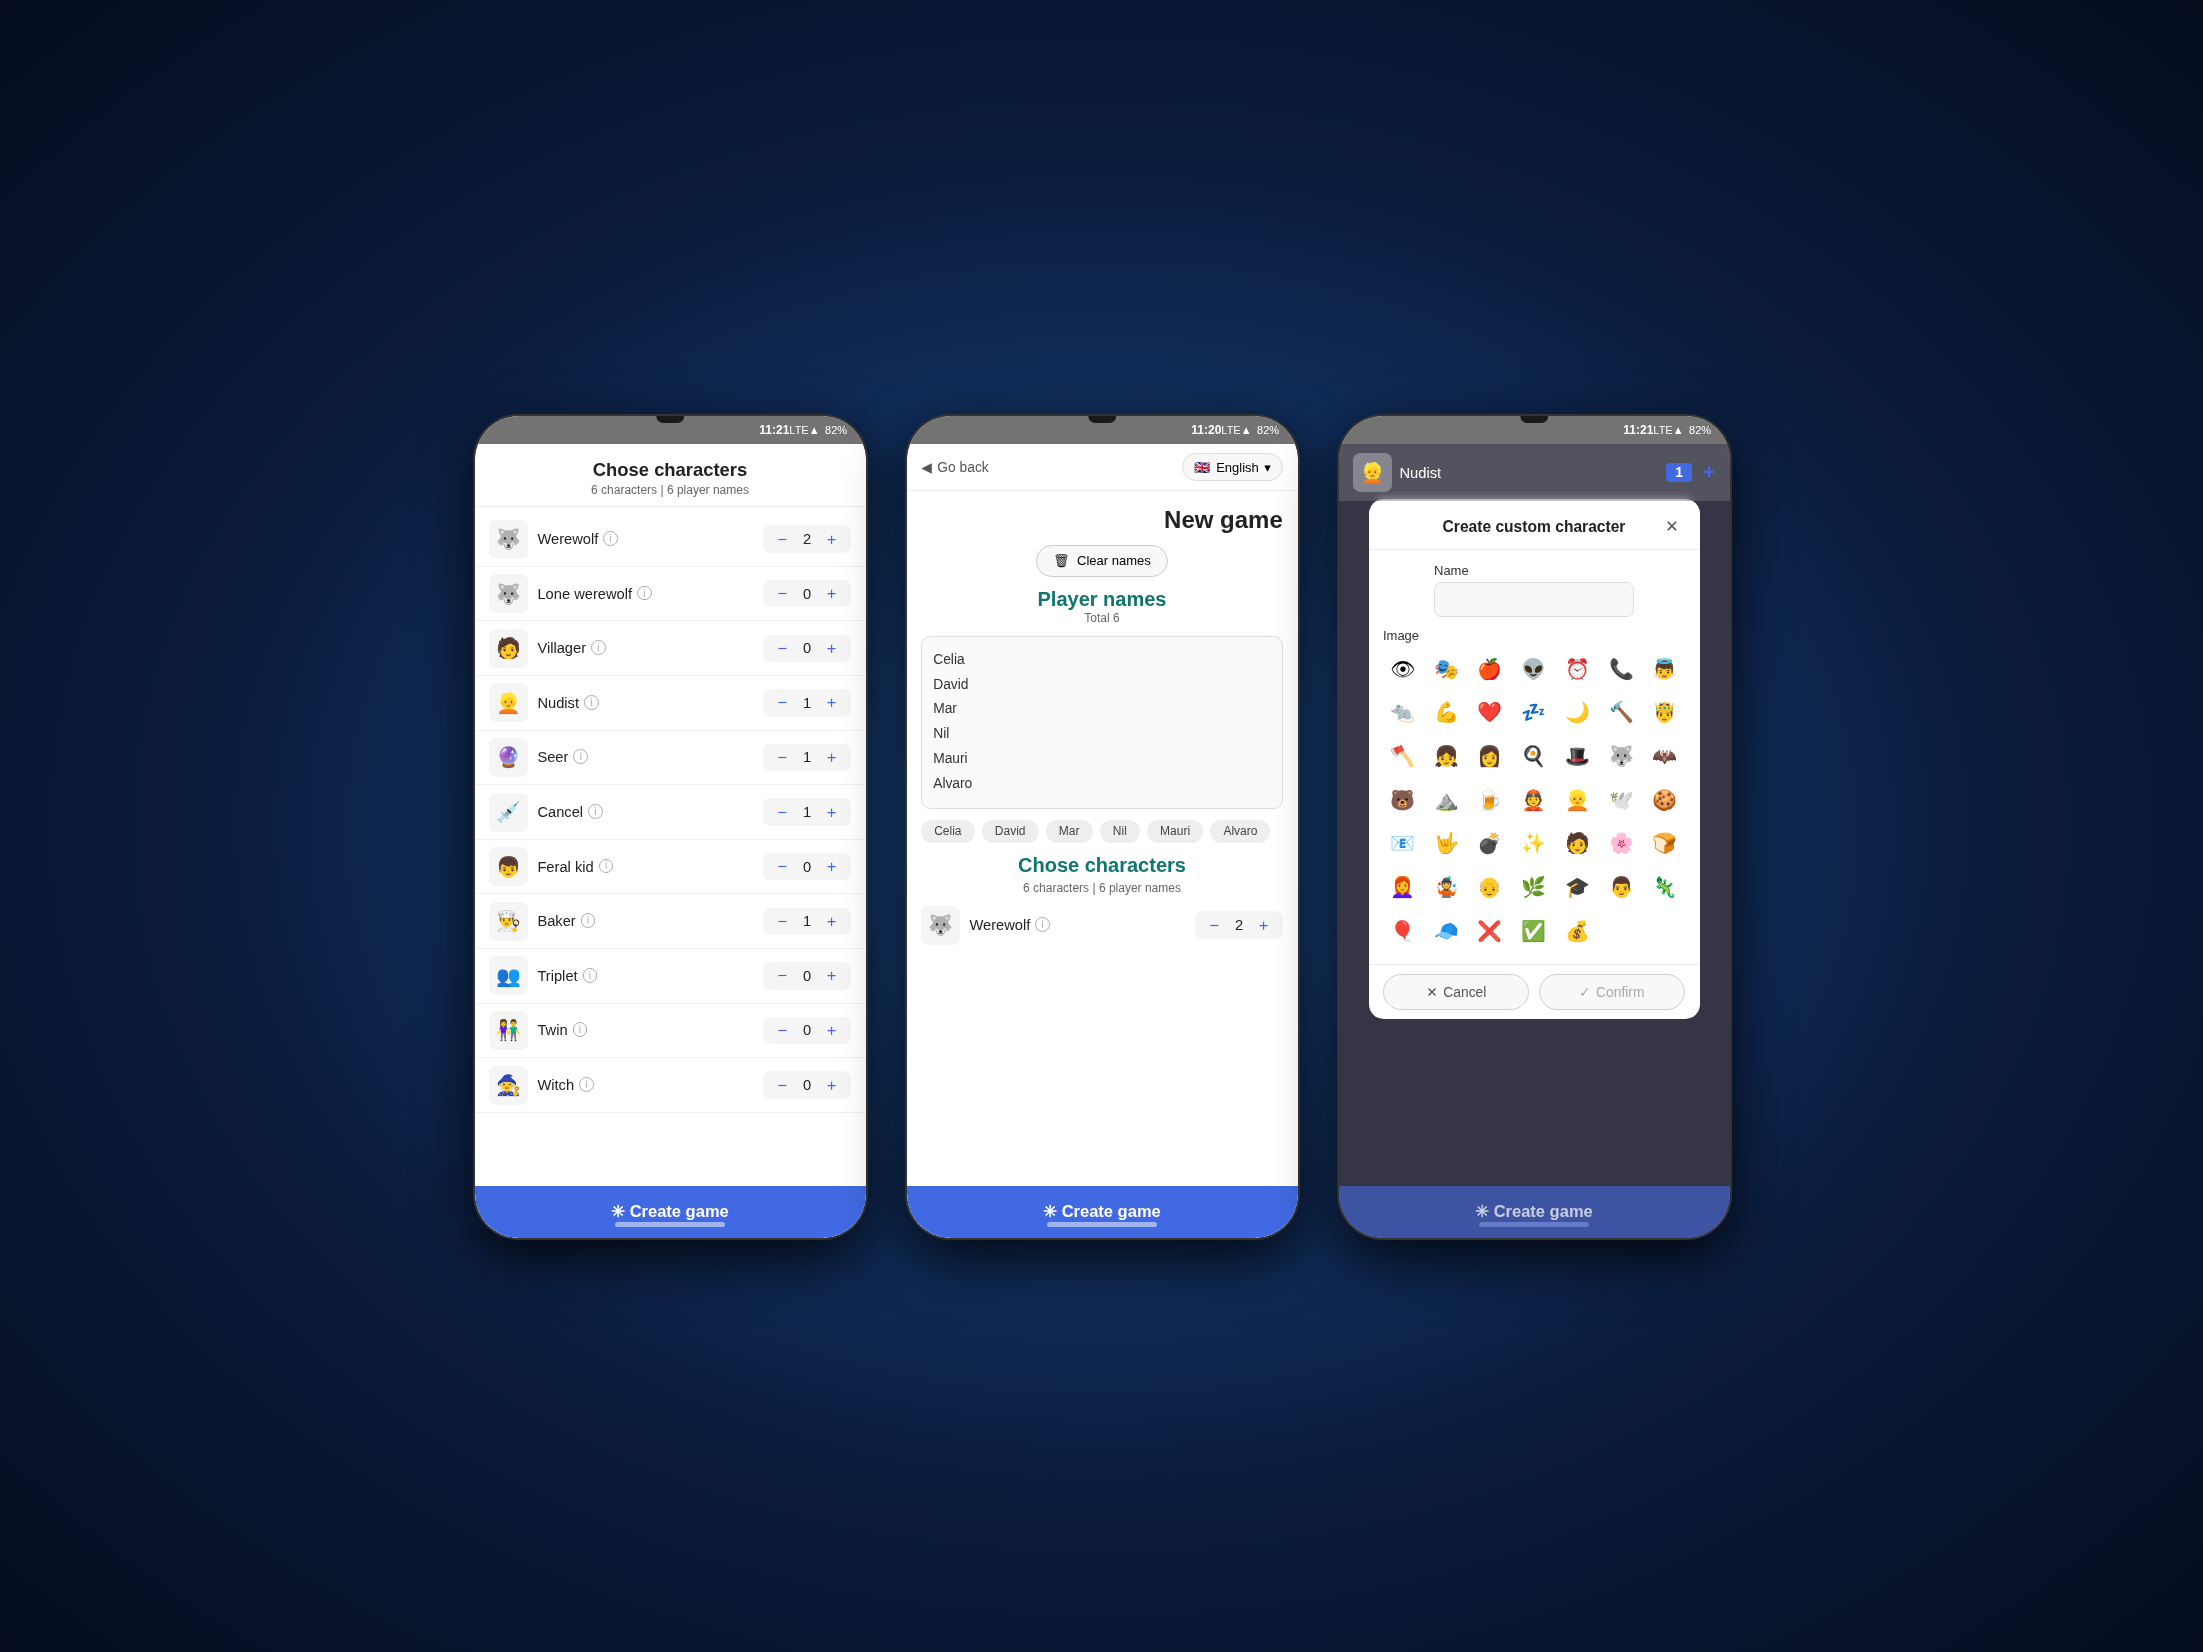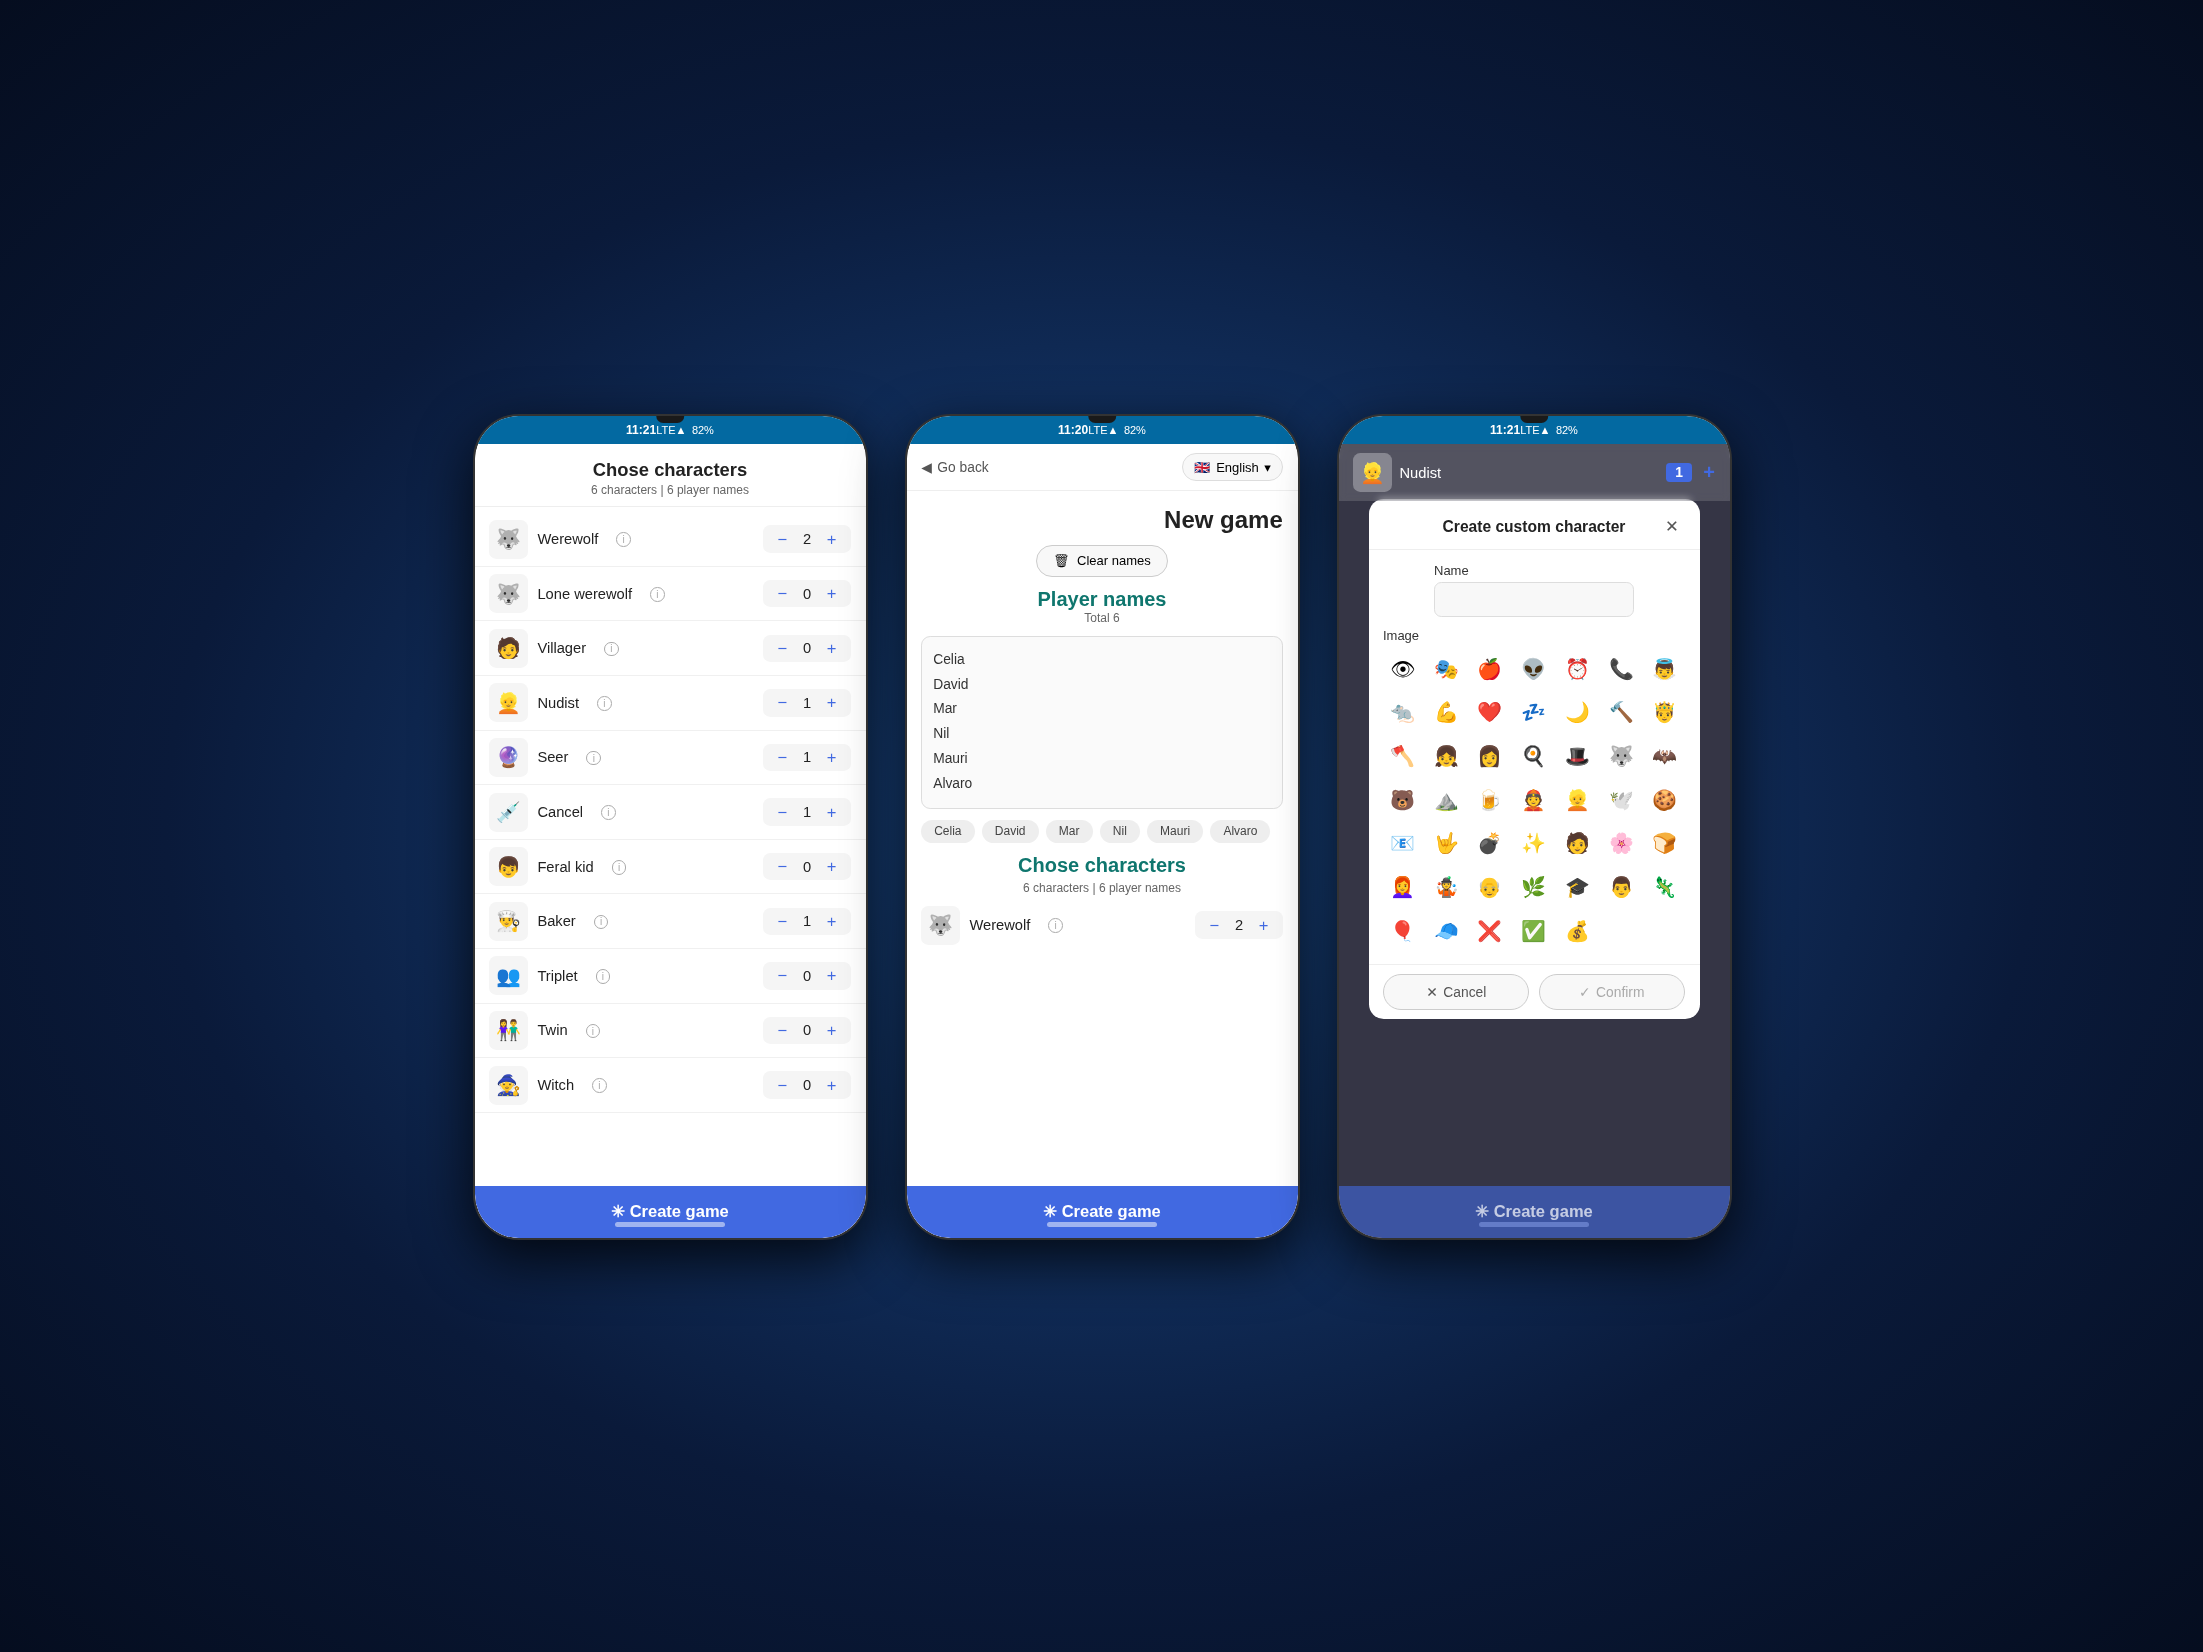--- a/index.html
+++ b/index.html
@@ -31,26 +31,26 @@
       top: 0; left: 0; right: 0; bottom: 0;
       background: #fff;
       border-radius: 43px;
       overflow: hidden;
       display: flex;
       flex-direction: column;
     }
 
     
     .status-bar {
-      background: #0369a1;
+      background: #737373;
       color: #fff;
       font-size: 12px;
       padding: 7.3px 18.4px;
       display: flex;
-      justify-content: center;
+      justify-content: flex-end;
       align-items: center;
       flex-shrink: 0;
       border-radius: 43px 43px 0 0;
     }
     .status-left { font-weight: bold; }
     .status-right { display: flex; gap: 5.5px; align-items: center; font-size: 11px; }
 
     
     .notch {
       position: absolute;
@@ -112,22 +112,22 @@
       align-items: center;
       justify-content: center;
       font-size: 20px;
       flex-shrink: 0;
     }
     .char-name {
       flex: 1;
       font-size: 14.7px;
       color: #222;
       display: flex;
-      align-items: flex-end;
-      gap: 18px;
+      align-items: flex-start;
+      gap: 5px;
     }
     .info-icon {
       width: 14.7px;
       height: 14.7px;
       border-radius: 50%;
       border: 0.9px solid #aaa;
       color: #aaa;
       font-size: 10px;
       display: flex;
       align-items: center;

